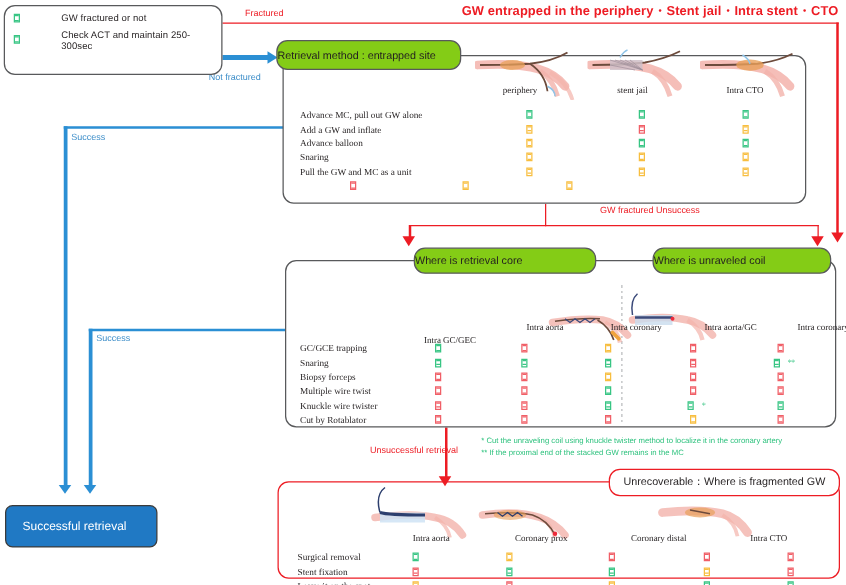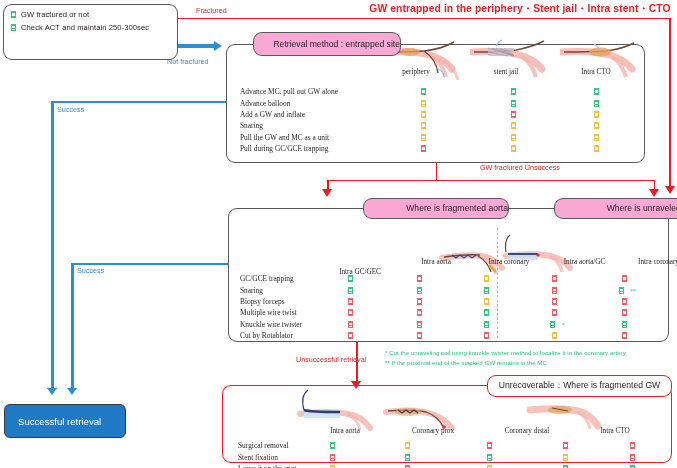--- a/index.html
+++ b/index.html
@@ -10,27 +10,26 @@
     position: relative;
     overflow: hidden;
     color: #231f20;
   }
   .abs { position: absolute; }
 
   
   .node {
     border: 1.3px solid #58595b;
     border-radius: 9px;
-    background: #f9a8d4;
-    display: flex; align-items: center; justify-content: flex-end;
+    background: #84cc16;
+    display: flex; align-items: center; justify-content: flex-start;
     text-align: center;
     font-size: 8.6px;
     line-height: 1.25;
     z-index: 6;
-    margin-left: 32px;
   }
   .panel {
     border: 1.3px solid #58595b;
     border-radius: 9px;
     background: #ffffff;
     z-index: 3;
   }
   .panel-red {
     border: 1.3px solid #ed1c24;
     border-radius: 9px;
@@ -46,21 +45,21 @@
     z-index: 7;
   }
 
   
   #checklist {
     left: 3px; top: 4px; width: 175px; height: 56px;
     border: 1.3px solid #58595b; border-radius: 9px;
     background: #fff; z-index: 8;
     padding: 5px 6px 0 7px;
   }
-  .chk-row { display: flex; align-items: center; margin-bottom: 3.5px; }
+  .chk-row { display: flex; align-items: center; margin-bottom: 3.5px; gap: 28px; }
   .chk-row .txt { font-size: 7.6px; letter-spacing: .01em; }
 
   
   .sq {
     display: inline-block;
     width: 5px; height: 7px;
     margin-right: 5px;
     flex: 0 0 auto;
     position: relative;
   }
@@ -206,69 +205,68 @@
         <span class="sq g"></span>
       </div>
     <div class="tcell" style="width:90px;">
         <span class="sq g"></span>
       </div>
     <div class="tcell" style="width:75px;">
         <span class="sq g"></span>
       </div>
   </div>
   <div class="trow">
+    <div class="tlabel" style="width:141px;">Add a GW and inflate</div>
+    <div class="tcell" style="width:90px;">
+        <span class="sq y"></span>
+      </div>
+    <div class="tcell" style="width:90px;">
+        <span class="sq r"></span>
+      </div>
+    <div class="tcell" style="width:75px;">
+        <span class="sq y"></span>
+      </div>
+  </div>
+  <div class="trow">
     <div class="tlabel" style="width:141px;">Advance balloon</div>
     <div class="tcell" style="width:90px;">
         <span class="sq y"></span>
       </div>
     <div class="tcell" style="width:90px;">
         <span class="sq g"></span>
       </div>
     <div class="tcell" style="width:75px;">
         <span class="sq g"></span>
       </div>
   </div>
   <div class="trow">
-    <div class="tlabel" style="width:141px;">Add a GW and inflate</div>
-    <div class="tcell" style="width:90px;">
-        <span class="sq y"></span>
-      </div>
-    <div class="tcell" style="width:90px;">
-        <span class="sq r"></span>
+    <div class="tlabel" style="width:141px;">Snaring</div>
+    <div class="tcell" style="width:90px;">
+        <span class="sq y"></span>
+      </div>
+    <div class="tcell" style="width:90px;">
+        <span class="sq y"></span>
       </div>
     <div class="tcell" style="width:75px;">
         <span class="sq y"></span>
       </div>
   </div>
   <div class="trow">
-    <div class="tlabel" style="width:141px;">Snaring</div>
+    <div class="tlabel" style="width:141px;">Pull the GW and MC as a unit</div>
     <div class="tcell" style="width:90px;">
         <span class="sq y"></span>
       </div>
     <div class="tcell" style="width:90px;">
         <span class="sq y"></span>
       </div>
     <div class="tcell" style="width:75px;">
         <span class="sq y"></span>
       </div>
   </div>
   <div class="trow">
-    <div class="tlabel" style="width:141px;">Pull the GW and MC as a unit</div>
-    <div class="tcell" style="width:90px;">
-        <span class="sq y"></span>
-      </div>
-    <div class="tcell" style="width:90px;">
-        <span class="sq y"></span>
-      </div>
-    <div class="tcell" style="width:75px;">
-        <span class="sq y"></span>
-      </div>
-  </div>
-  <div class="trow">
-    <div class="tlabel" style="width:141px;">Pull during GC/GCE trapping</div>
     <div class="tcell" style="width:90px;">
         <span class="sq r"></span>
       </div>
     <div class="tcell" style="width:90px;">
         <span class="sq y"></span>
       </div>
     <div class="tcell" style="width:75px;">
         <span class="sq y"></span>
       </div>
   </div>
@@ -277,21 +275,21 @@
 <div class="ln" style="left:435.5px; top:163px; width:1.8px; height:18px;"></div>
 <div class="ln" style="left:328px; top:179.5px; width:327px; height:1.8px;"></div>
 <div class="ln" style="left:327px; top:179.5px; width:1.8px; height:12px;"></div>
 <div class="ln" style="left:653.5px; top:179.5px; width:1.8px; height:12px;"></div>
 <div class="arrowhead ah-down-r" style="left:322.4px; top:189px;"></div>
 <div class="arrowhead ah-down-r" style="left:648.9px; top:189px;"></div>
 <div class="lbl lbl-r" style="left:480px; top:163px;">GW fractured Unsuccess</div>
 
 <div class="panel abs" style="left:228px; top:208px; width:441px; height:134px;"></div>
 <div class="node abs" style="left:331px; top:198px; width:146px; height:21px;">
-  <span>Where is fragmented aorta</span>
+  <span>Where is retrieval core</span>
 </div>
 <div class="node abs" style="left:522px; top:198px; width:143px; height:21px;">
   <span>Where is unraveled coil</span>
 </div>
 <div class="ln" style="left:477px; top:208.3px; width:45px; height:1.4px; background:#58595b;"></div>
 
 <div class="sechead" style="left:280px; top:224px; width:190px;">Location of fractured core</div>
 <div class="sechead" style="left:510px; top:224px; width:160px;">Location of outer coil</div>
 
 <div id="mid-divider"></div>

